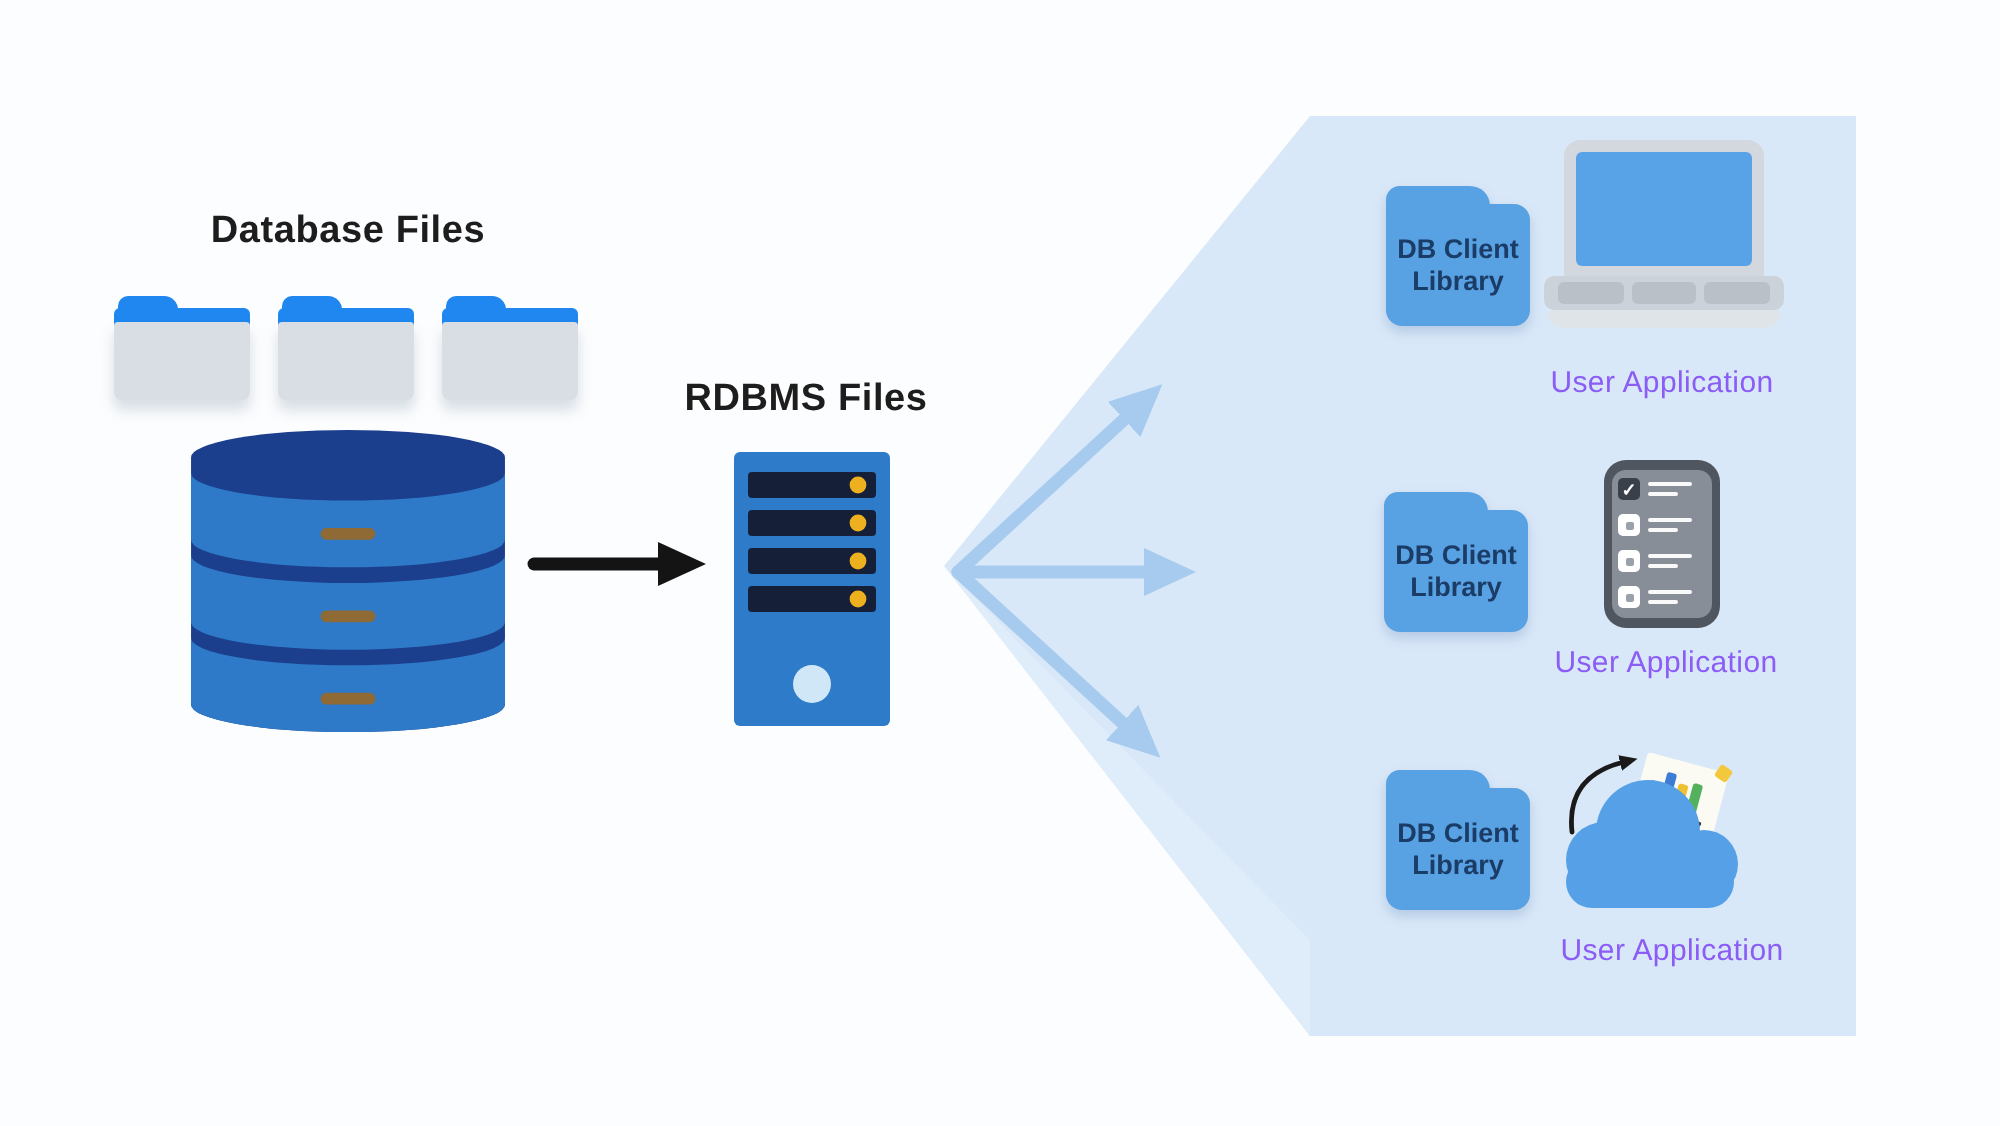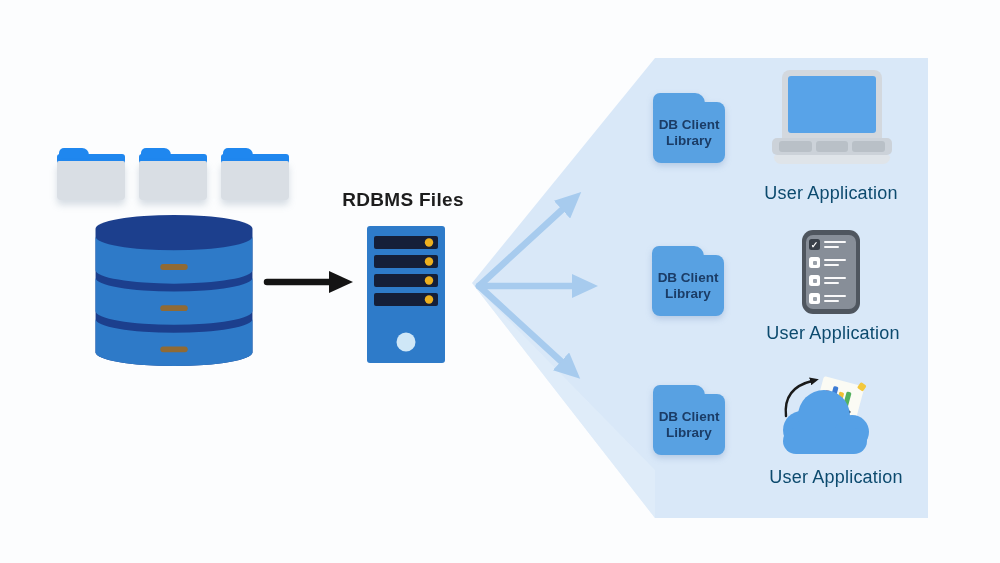--- a/index.html
+++ b/index.html
@@ -7,25 +7,25 @@
     position:relative;width:1000px;height:563px;overflow:hidden;
     background:#fcfdfe;
     font-family:"Liberation Sans", sans-serif;
   }
   .abs{position:absolute;}
   .title{
     font-size:19px;font-weight:700;color:#1d1d1d;letter-spacing:.3px;
     width:200px;text-align:center;
   }
   .app-label{
-    font-size:18px;font-weight:500;color:#0c4a6e;letter-spacing:.2px;
+    font-size:15px;font-weight:500;color:#8b5cf6;letter-spacing:.2px;
     width:200px;text-align:center;
   }
   
-  .folder{width:72px;height:70px;filter:drop-shadow(0 3px 3px rgba(70,110,170,.25));}
+  .folder{width:72px;height:70px;filter:drop-shadow(0 3px 3px rgba(70,110,170,.25));margin-left:40px;}
   .folder .ftab{position:absolute;top:0;left:0;width:52px;height:16px;background:#58a1e2;border-radius:7px 10px 0 0;}
   .folder .fbody{
     position:absolute;top:9px;left:0;right:0;bottom:0;background:#58a1e2;border-radius:8px;
     display:flex;flex-direction:column;align-items:center;justify-content:center;
     color:#1b3c66;font-size:13.5px;font-weight:700;line-height:1.15;text-align:center;
   }
   
   .gfolder{width:68px;height:52px;}
   .gfolder .gtab{position:absolute;top:0;left:2px;width:30px;height:12px;background:#1f87ef;border-radius:5px 7px 0 0;}
   .gfolder .gback{position:absolute;top:6px;left:0;width:100%;height:12px;background:#1f87ef;border-radius:3px;}
@@ -68,20 +68,21 @@
       </marker>
     </defs>
     <polygon points="472,283 655,58 928,58 928,518 655,518" fill="#d9e8f8"></polygon>
     <polygon points="472,283 655,518 655,470" fill="#e3eefa" opacity="0.6"></polygon>
     <line x1="267" y1="282" x2="332" y2="282" stroke="#141414" stroke-width="6.5" stroke-linecap="round" marker-end="url(#blackhead)"></line>
     <line x1="479" y1="286" x2="565" y2="207" stroke="#a7cbee" stroke-width="6.5" stroke-linecap="round" marker-end="url(#bluehead)"></line>
     <line x1="479" y1="286" x2="576" y2="286" stroke="#a7cbee" stroke-width="6.5" stroke-linecap="round" marker-end="url(#bluehead)"></line>
     <line x1="479" y1="286" x2="564" y2="364" stroke="#a7cbee" stroke-width="6.5" stroke-linecap="round" marker-end="url(#bluehead)"></line>
   </svg>
 
+  <div class="abs title" style="left:74px;top:105px">Database Files</div>
 
   <div class="abs gfolder" style="left:57px;top:148px">
     <div class="gtab"></div>
     <div class="gback"></div>
     <div class="gbody"></div>
   </div>
   <div class="abs gfolder" style="left:139px;top:148px">
     <div class="gtab"></div>
     <div class="gback"></div>
     <div class="gbody"></div>

